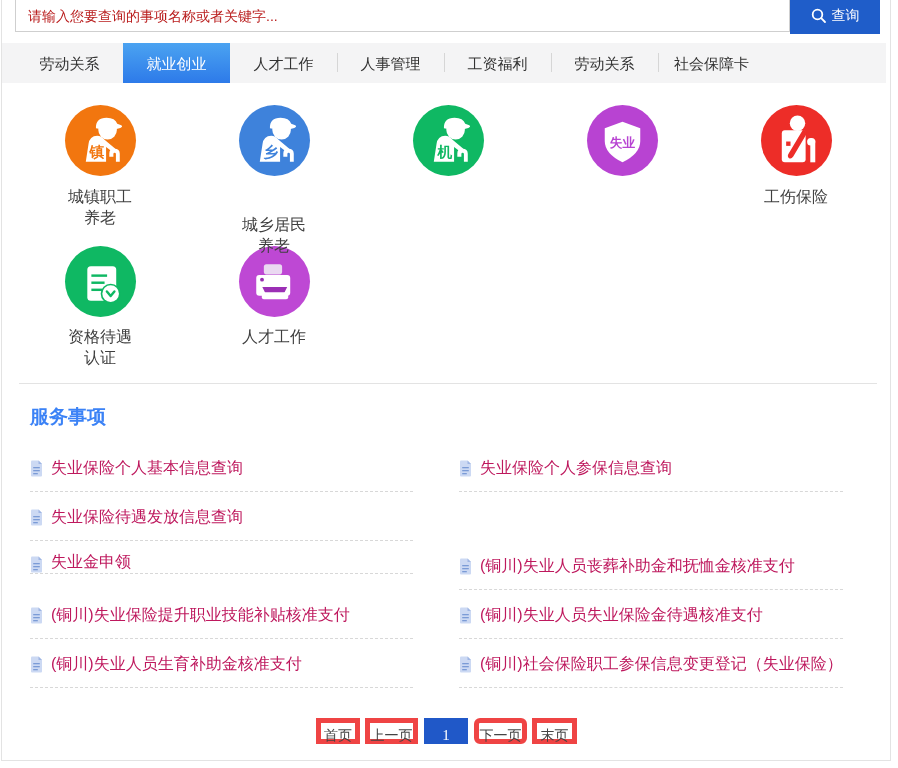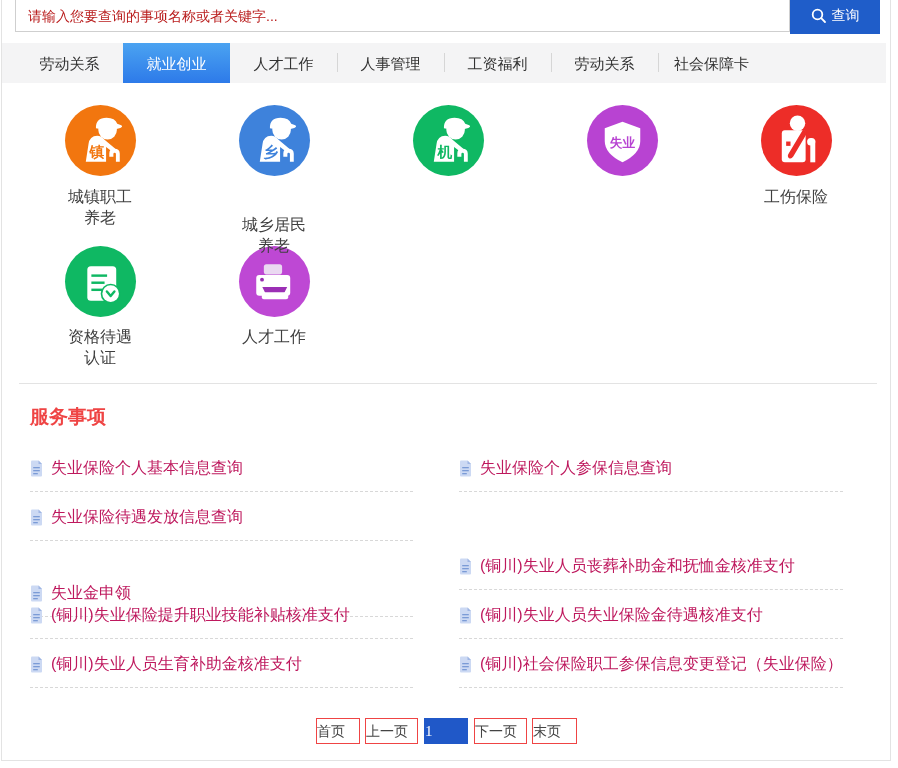--- a/index.html
+++ b/index.html
@@ -13,26 +13,26 @@
 .sbtn{position:absolute;left:790px;top:-2px;width:90px;height:36px;background:#1f5dc9;color:#fff;display:flex;align-items:center;justify-content:center;font-size:14px;}
 .sbtn svg{margin-right:5px;}
 .tabs{position:absolute;left:2px;top:43px;width:884px;height:40px;background:#f4f4f5;}
 .tab{position:absolute;top:0;width:107px;height:40px;line-height:42px;text-align:center;font-size:15px;color:#333;}
 .tab.active{background:linear-gradient(180deg,#4ba3f1 0%,#2d7ae9 100%);color:#fff;}
 .tsep{position:absolute;top:10px;width:1px;height:19px;background:#d6d6d6;}
 .circ{position:absolute;width:71px;height:71px;border-radius:50%;}
 .circ svg{width:100%;height:100%;display:block;}
 .lbl{position:absolute;width:174px;text-align:center;font-size:16px;color:#3f3f3f;line-height:21px;}
 .hr1{position:absolute;left:19px;top:383px;width:858px;height:1px;background:#e3e3e3;}
-.sect{position:absolute;left:30px;top:404px;font-size:19px;font-weight:bold;color:#ef4444;}
+.sect{position:absolute;left:30px;top:404px;font-size:19px;font-weight:bold;color:#3b82f6;}
 .cell{position:absolute;height:49px;box-sizing:border-box;border-bottom:1px dashed #d8d8d8;display:flex;align-items:center;padding-top:2px;font-size:16px;color:#be185d;}
 .cell svg{margin-right:8px;flex:none;}
 .cl{left:30px;width:383px;}
 .cr{left:459px;width:384px;}
-.pg{position:absolute;top:718px;height:26px;box-sizing:border-box;border:1px solid #ef4444;background:#fff;color:#444;font-size:14px;line-height:24px;}
+.pg{position:absolute;top:718px;height:26px;box-sizing:border-box;border:5px solid #ef4444;background:#fff;color:#444;font-size:14px;line-height:24px;text-align:center;}
 .pg.act{background:#2058c8;border-color:#2058c8;color:#fff;font-family:"Liberation Serif",serif;font-size:15px;}
 </style>
 </head>
 <body>
 <div class="page">
 <div class="bl"></div>
     <div class="br"></div>
     <div class="bb"></div>
 
 <div class="sin">
@@ -158,21 +158,21 @@
         <rect x="3.2" y="10" width="6.6" height="1.3" fill="#7b9bd6"></rect>
         <rect x="3.2" y="13" width="4.6" height="1.3" fill="#7b9bd6"></rect>
       </svg>失业保险个人参保信息查询</div>
 <div class="cell cl" style="top:492px;"><svg width="13" height="17" viewBox="0 0 13 17">
         <path d="M1 1.5 Q1 .5 2 .5 L8.5 .5 L12 4 L12 15.5 Q12 16.5 11 16.5 L2 16.5 Q1 16.5 1 15.5 Z" fill="#ccd9f3"></path>
         <path d="M8.5 .5 L12 4 L8.5 4 Z" fill="#9fb6e4"></path>
         <rect x="3.2" y="7" width="6.6" height="1.3" fill="#7b9bd6"></rect>
         <rect x="3.2" y="10" width="6.6" height="1.3" fill="#7b9bd6"></rect>
         <rect x="3.2" y="13" width="4.6" height="1.3" fill="#7b9bd6"></rect>
       </svg>失业保险待遇发放信息查询</div>
-<div class="cell cl" style="top:568px;"><svg width="13" height="17" viewBox="0 0 13 17">
+<div class="cell cl" style="top:525px;align-items:flex-end;"><svg width="13" height="17" viewBox="0 0 13 17">
         <path d="M1 1.5 Q1 .5 2 .5 L8.5 .5 L12 4 L12 15.5 Q12 16.5 11 16.5 L2 16.5 Q1 16.5 1 15.5 Z" fill="#ccd9f3"></path>
         <path d="M8.5 .5 L12 4 L8.5 4 Z" fill="#9fb6e4"></path>
         <rect x="3.2" y="7" width="6.6" height="1.3" fill="#7b9bd6"></rect>
         <rect x="3.2" y="10" width="6.6" height="1.3" fill="#7b9bd6"></rect>
         <rect x="3.2" y="13" width="4.6" height="1.3" fill="#7b9bd6"></rect>
       </svg>失业金申领</div>
 <div class="cell cr" style="top:541px;"><svg width="13" height="17" viewBox="0 0 13 17">
         <path d="M1 1.5 Q1 .5 2 .5 L8.5 .5 L12 4 L12 15.5 Q12 16.5 11 16.5 L2 16.5 Q1 16.5 1 15.5 Z" fill="#ccd9f3"></path>
         <path d="M8.5 .5 L12 4 L8.5 4 Z" fill="#9fb6e4"></path>
         <rect x="3.2" y="7" width="6.6" height="1.3" fill="#7b9bd6"></rect>
@@ -204,15 +204,15 @@
         <path d="M1 1.5 Q1 .5 2 .5 L8.5 .5 L12 4 L12 15.5 Q12 16.5 11 16.5 L2 16.5 Q1 16.5 1 15.5 Z" fill="#ccd9f3"></path>
         <path d="M8.5 .5 L12 4 L8.5 4 Z" fill="#9fb6e4"></path>
         <rect x="3.2" y="7" width="6.6" height="1.3" fill="#7b9bd6"></rect>
         <rect x="3.2" y="10" width="6.6" height="1.3" fill="#7b9bd6"></rect>
         <rect x="3.2" y="13" width="4.6" height="1.3" fill="#7b9bd6"></rect>
       </svg>(铜川)社会保险职工参保信息变更登记（失业保险）</div>
 
 <div class="pg" style="left:316px;width:44px;">首页</div>
 <div class="pg" style="left:365px;width:53px;">上一页</div>
 <div class="pg act" style="left:424px;width:44px;">1</div>
-<div class="pg" style="left:474px;width:53px;">下一页</div>
+<div class="pg" style="left:474px;width:53px;border-radius:6px;">下一页</div>
 <div class="pg" style="left:532px;width:45px;">末页</div>
 </div>
 
 </body></html>

